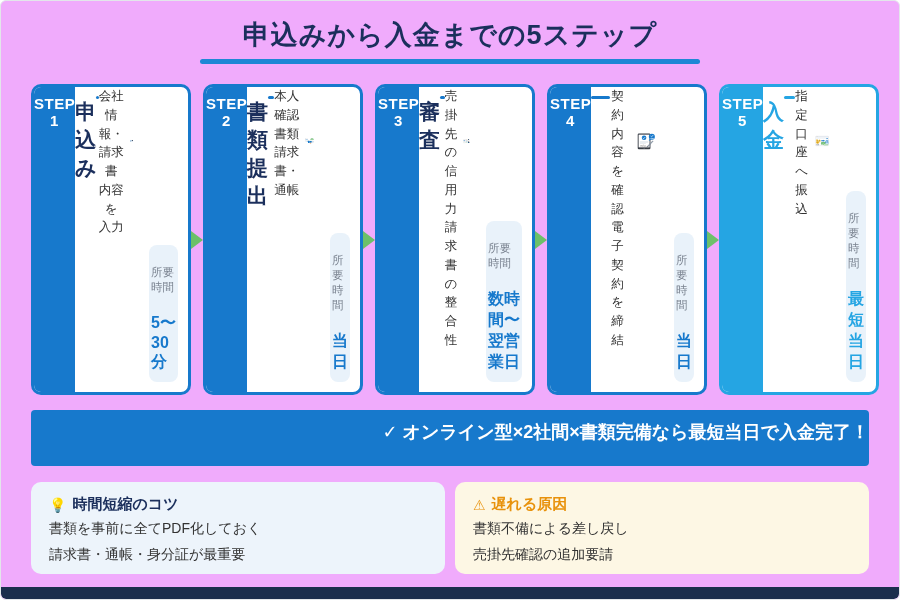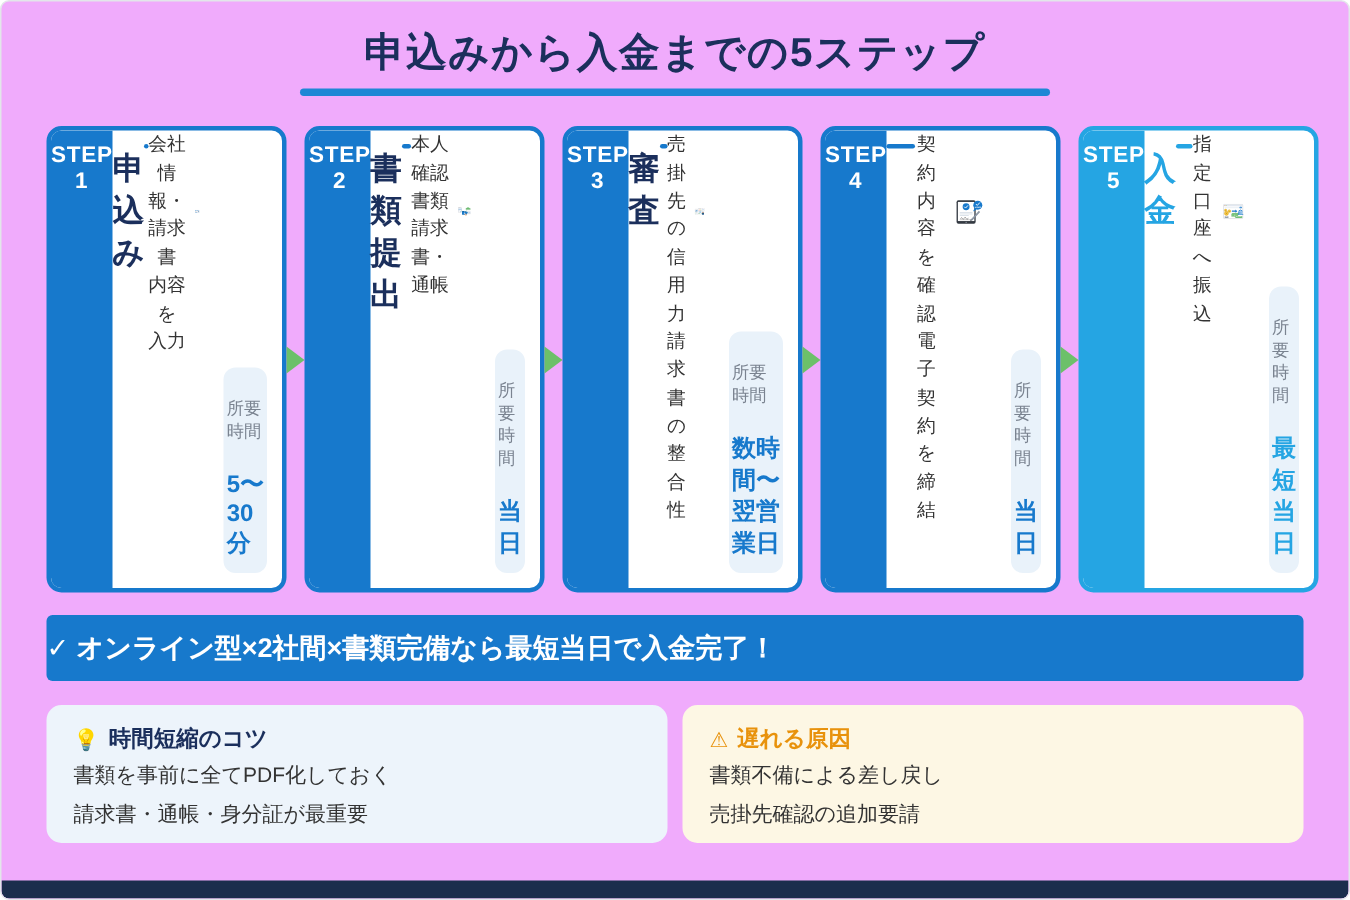--- a/index.html
+++ b/index.html
@@ -35,22 +35,22 @@
   .step-card.highlight { border-color:#25a5e3; }
   .step-card.highlight .step-header { background:#25a5e3; }
   .step-card.highlight .step-title { color:#25a5e3; }
   .step-card.highlight .step-divider { background:#25a5e3; }
   .step-card.highlight .time-value { color:#25a5e3; }
 
   .flow-arrow { width:0; height:0; border-top:9px solid transparent;
                 border-bottom:9px solid transparent; border-left:12px solid #6cc069; }
 
   
-  .banner { margin:15px 30px 0; height:44px; background:#1779cc; border-radius:4px;
-            color:#fff; font-size:18px; font-weight:bold; text-align:left; line-height:44px; }
+  .banner { margin:15px 30px 0; height:56px; background:#1779cc; border-radius:4px;
+            color:#fff; font-size:18px; font-weight:bold; text-align:right; line-height:44px; }
 
   
   .notes-row { display:flex; gap:10px; margin:16px 30px 0; }
   .note-box { flex:1; border-radius:10px; padding:13px 18px 14px; height:92px; }
   .note-box.tips { background:#edf4fb; }
   .note-box.caution { background:#fdf7e4; }
   .note-heading { font-size:15px; font-weight:bold; display:flex; align-items:center; gap:6px; }
   .note-box.tips .note-heading { color:#1b2f5c; }
   .note-box.caution .note-heading { color:#e8920c; }
   .note-line { font-size:14px; color:#333; line-height:1.55; margin-top:4px; }

